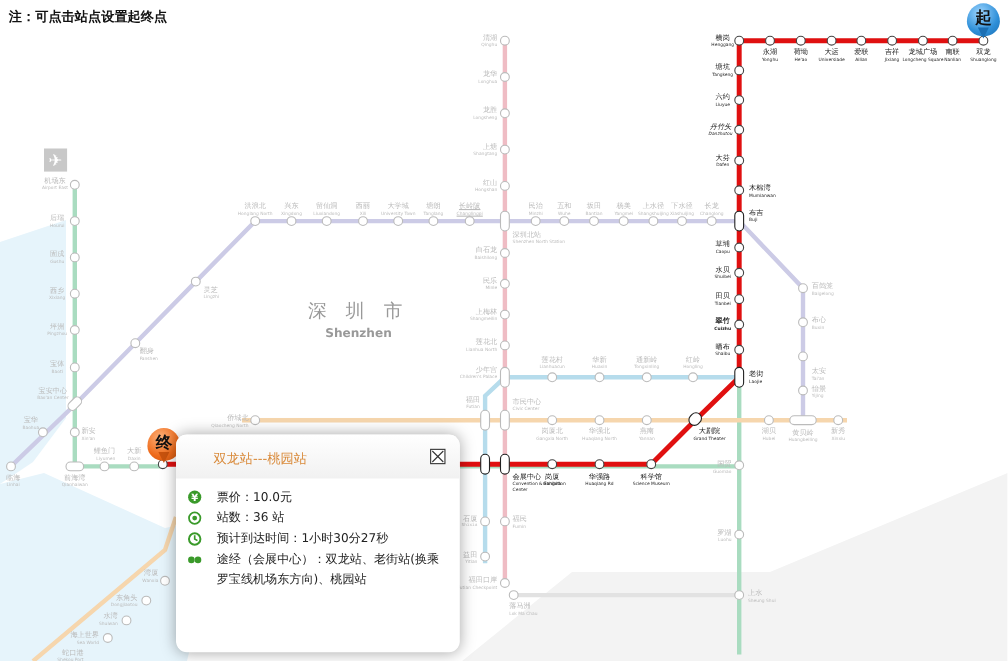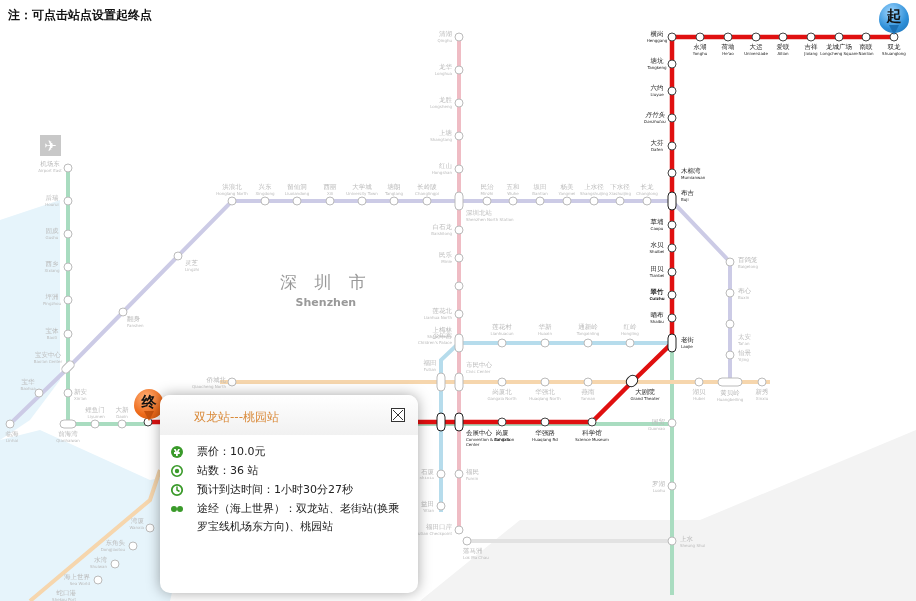--- a/index.html
+++ b/index.html
@@ -212,21 +212,21 @@
 <div class="lbl dim" style="left:122px;top:407px;"><span>大新</span><span class="en">Daxin</span></div>
 <div class="lbl dim l" style="left:665px;top:419px;"><span>国贸</span><span class="en">Guomao</span></div>
 <div class="lbl dim l" style="left:665px;top:481px;"><span>罗湖</span><span class="en">Luohu</span></div>
 
 <div class="lbl dim" style="left:232px;top:184px;"><span>洪浪北</span><span class="en">Honglang North</span></div>
 <div class="lbl dim" style="left:265px;top:184px;"><span>兴东</span><span class="en">Xingdong</span></div>
 <div class="lbl dim" style="left:297px;top:184px;"><span>留仙洞</span><span class="en">Liuxiandong</span></div>
 <div class="lbl dim" style="left:330px;top:184px;"><span>西丽</span><span class="en">Xili</span></div>
 <div class="lbl dim" style="left:362px;top:184px;"><span>大学城</span><span class="en">University Town</span></div>
 <div class="lbl dim" style="left:394px;top:184px;"><span>塘朗</span><span class="en">Tanglang</span></div>
-<div class="lbl dim" style="left:427px;top:184px;"><span>长岭陂</span><span class="en">Changlingpi</span></div>
+<div class="lbl dim" style="left:427px;top:184px;text-decoration:underline;"><span>长岭陂</span><span class="en">Changlingpi</span></div>
 <div class="lbl dim r" style="left:466px;top:210px;"><span>深圳北站</span><span class="en">Shenzhen North Station</span></div>
 <div class="lbl dim" style="left:487px;top:184px;"><span>民治</span><span class="en">Minzhi</span></div>
 <div class="lbl dim" style="left:513px;top:184px;"><span>五和</span><span class="en">Wuhe</span></div>
 <div class="lbl dim" style="left:540px;top:184px;"><span>坂田</span><span class="en">Bantian</span></div>
 <div class="lbl dim" style="left:567px;top:184px;"><span>杨美</span><span class="en">Yangmei</span></div>
 <div class="lbl dim" style="left:594px;top:184px;"><span>上水径</span><span class="en">Shangshuijing</span></div>
 <div class="lbl dim" style="left:620px;top:184px;"><span>下水径</span><span class="en">Xiashuijing</span></div>
 <div class="lbl dim" style="left:647px;top:184px;"><span>长龙</span><span class="en">Changlong</span></div>
 <div class="lbl dim r" style="left:185px;top:260px;"><span>灵芝</span><span class="en">Lingzhi</span></div>
 <div class="lbl dim r" style="left:127px;top:316px;"><span>翻身</span><span class="en">Fanshen</span></div>
@@ -238,21 +238,21 @@
 <div class="lbl dim r" style="left:738px;top:350px;"><span>怡景</span><span class="en">Yijing</span></div>
 <div class="lbl dim" style="left:730px;top:390px;"><span>黄贝岭</span><span class="en">Huangbeiling</span></div>
 
 <div class="lbl dim l" style="left:452px;top:31px;"><span>清湖</span><span class="en">Qinghu</span></div>
 <div class="lbl dim l" style="left:452px;top:64px;"><span>龙华</span><span class="en">Longhua</span></div>
 <div class="lbl dim l" style="left:452px;top:97px;"><span>龙胜</span><span class="en">Longsheng</span></div>
 <div class="lbl dim l" style="left:452px;top:130px;"><span>上塘</span><span class="en">Shangtang</span></div>
 <div class="lbl dim l" style="left:452px;top:163px;"><span>红山</span><span class="en">Hongshan</span></div>
 <div class="lbl dim l" style="left:452px;top:224px;"><span>白石龙</span><span class="en">Baishilong</span></div>
 <div class="lbl dim l" style="left:452px;top:252px;"><span>民乐</span><span class="en">Minle</span></div>
-<div class="lbl dim l" style="left:452px;top:280px;margin-top:47px;"><span>上梅林</span><span class="en">Shangmeilin</span></div>
+<div class="lbl dim l" style="left:452px;top:280px;"><span>上梅林</span><span class="en">Shangmeilin</span></div>
 <div class="lbl dim l" style="left:452px;top:308px;"><span>莲花北</span><span class="en">Lianhua North</span></div>
 <div class="lbl dim l" style="left:452px;top:333px;"><span>少年宫</span><span class="en">Children's Palace</span></div>
 <div class="lbl dim r" style="left:466px;top:362px;"><span>市民中心</span><span class="en">Civic Center</span></div>
 <div class="lbl dim r" style="left:466px;top:469px;"><span>福民</span><span class="en">Fumin</span></div>
 <div class="lbl dim l" style="left:452px;top:524px;"><span>福田口岸</span><span class="en">Futian Checkpoint</span></div>
 
 <div class="lbl dim" style="left:502px;top:324px;"><span>莲花村</span><span class="en">Lianhuacun</span></div>
 <div class="lbl dim" style="left:545px;top:324px;"><span>华新</span><span class="en">Huaxin</span></div>
 <div class="lbl dim" style="left:588px;top:324px;"><span>通新岭</span><span class="en">Tongxinling</span></div>
 <div class="lbl dim" style="left:630px;top:324px;"><span>红岭</span><span class="en">Hongling</span></div>
@@ -321,16 +321,16 @@
           <circle cx="7" cy="7" r="5.2" fill="none" stroke="#3a9a2a" stroke-width="1.8"></circle>
           <polyline points="7,3.5 7,7 9.5,8.5" fill="none" stroke="#3a9a2a" stroke-width="1.5"></polyline>
         </svg>
       <span class="txt">预计到达时间：1小时30分27秒</span>
     </div>
     <div class="row">
       <svg class="ico" viewBox="0 0 14 14">
           <circle cx="4" cy="7" r="3" fill="#3a9a2a"></circle>
           <circle cx="10" cy="7" r="3" fill="#3a9a2a"></circle>
         </svg>
-      <span class="txt">途经（海上世界）：双龙站、老街站(换乘罗宝线机场东方向)、桃园站</span>
+      <span class="txt">途经（会展中心）：双龙站、老街站(换乘罗宝线机场东方向)、桃园站</span>
     </div>
   </div>
 </div>
 
 </body></html>

